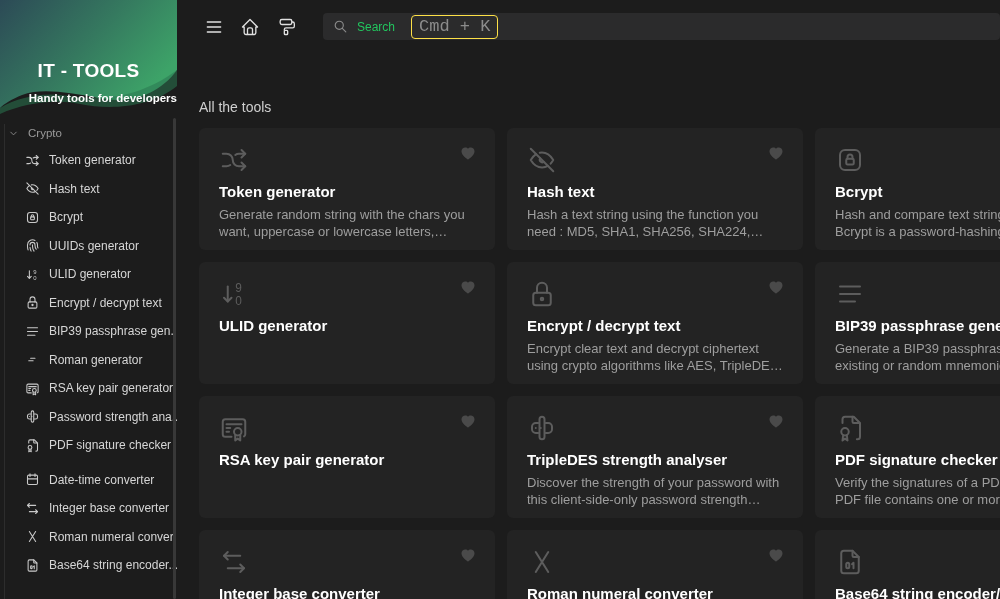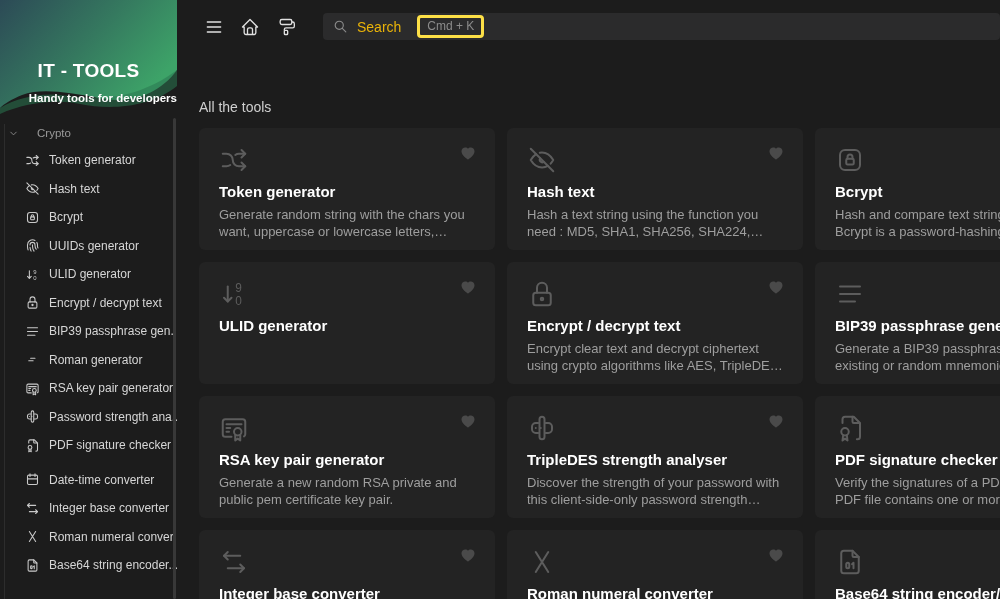--- a/index.html
+++ b/index.html
@@ -8,34 +8,34 @@
 
   
   .sidebar{position:absolute;left:0;top:0;width:177px;height:599px;background:#1c1c1c;}
   .side-header{position:relative;height:115px;overflow:hidden;}
   .side-header svg{position:absolute;inset:0;}
   .side-title{position:relative;text-align:center;padding-top:12px;font-size:19px;font-weight:bold;color:#fff;letter-spacing:.3px;margin-top:48px;}
   .side-sub{position:relative;text-align:right;margin-top:10px;font-size:11.5px;font-weight:600;color:#fff;}
   .indent-guide{position:absolute;left:4px;top:124px;bottom:0;width:1px;background:#2d2d2d;}
   .side-scrollbar{position:absolute;right:1px;top:118px;bottom:0;width:3px;background:#383838;border-radius:2px;}
   .nav{position:relative;padding-top:5px;}
-  .section-header{display:flex;align-items:center;gap:18px;height:26px;padding-left:8px;color:#9a9a9a;font-size:11.5px;cursor:pointer;text-align:center;}
+  .section-header{display:flex;align-items:center;gap:9px;height:26px;padding-left:8px;color:#9a9a9a;font-size:11.5px;cursor:pointer;text-align:center;}
   .section-header .chev{display:flex;color:#8a8a8a;}
   .nav-item{display:flex;align-items:center;gap:9px;height:28.5px;padding-left:25px;color:#d6d6d6;font-size:12px;white-space:nowrap;overflow:hidden;cursor:pointer;}
   .nav-item .nicon{display:flex;color:#c9c9c9;flex:0 0 auto;}
   .section{margin-bottom:6px;}
 
   
   .main{position:absolute;left:177px;top:0;right:0;height:599px;}
   .topbar{display:flex;align-items:center;height:53px;padding-left:26px;gap:14px;}
   .tb-btn{display:flex;align-items:center;justify-content:center;width:22px;height:22px;color:#e0e0e0;cursor:pointer;background:none;border:none;padding:0;}
   .searchbox{flex:1;display:flex;align-items:center;height:27px;margin-left:12px;background:#2b2b2c;border-radius:4px;padding:0 10px;cursor:text;}
   .searchbox .sicon{display:flex;color:#8c8c8c;}
-  .search-ph{margin-left:9px;font-size:14px;color:#eab308;}
-  .kbd{margin-left:16px;font-size:12px;color:#8c8c8c;border:3px solid #fde047;border-radius:4px;padding:1px 7px 2px;}
+  .search-ph{margin-left:9px;font-size:12px;color:#22c55e;}
+  .kbd{margin-left:16px;font-size:17px;color:#8c8c8c;border:1px solid #fde047;border-radius:4px;padding:1px 7px 2px;font-family:Liberation Mono, monospace;}
 
   
   .content{padding-left:22px;}
   .page-heading{margin-top:46px;font-size:14px;color:#cfcfcf;}
   .grid{margin-top:13px;display:grid;grid-template-columns:repeat(3,296px);gap:12px;width:max-content;}
   .card{position:relative;width:296px;height:122px;background:#232323;border-radius:6px;padding:17px 20px;cursor:pointer;}
   .card .cicon{display:flex;color:#5d5d5d;}
   .card .fav{position:absolute;top:16px;right:18px;display:flex;color:#4a4a4a;background:none;border:none;padding:0;cursor:pointer;}
   .card-title{margin-top:8px;font-size:15px;font-weight:600;color:#fff;}
   .card-desc{margin-top:6px;font-size:13px;line-height:17px;color:#9e9e9e;display:-webkit-box;-webkit-line-clamp:2;-webkit-box-orient:vertical;overflow:hidden;}
@@ -360,21 +360,20 @@
                 <path d="M10 19H5a2 2 0 0 1-2-2V7a2 2 0 0 1 2-2h14a2 2 0 0 1 2 2v10a2 2 0 0 1-1 1.7"></path>
                 <path d="M6 9h12M6 12h3M6 15h2"></path>
               </svg>
             </span>
             <button class="fav">
               <svg viewBox="0 0 24 24" width="18" height="18" fill="none" stroke="currentColor" stroke-width="1.7" stroke-linecap="round" stroke-linejoin="round">
                 <path fill="currentColor" stroke="none" d="M12 20.7C10.6 19.8 3.3 14.9 3.3 9.6 3.3 6.7 5.6 4.5 8.4 4.5c1.5 0 2.9.7 3.6 1.9.7-1.2 2.1-1.9 3.6-1.9 2.8 0 5.1 2.2 5.1 5.1 0 5.3-7.3 10.2-8.7 11.1z"></path>
               </svg>
             </button>
             <div class="card-title">RSA key pair generator</div>
-            <div class="card-desc">Generate a new random RSA private and public pem certificate key pair.</div>
           </div>
           <div class="card">
             <span class="cicon">
               <svg viewBox="0 0 24 24" width="30" height="30" fill="none" stroke="currentColor" stroke-width="1.6" stroke-linecap="round" stroke-linejoin="round">
                 <path d="M12 3a2 2 0 0 0-2 2v14a2 2 0 0 0 2 2m0-18a2 2 0 0 1 2 2v14a2 2 0 0 1-2 2"></path>
                 <path d="M9 8H7a3 3 0 0 0-3 3v2a3 3 0 0 0 3 3h2M15 8h2a3 3 0 0 1 3 3v2a3 3 0 0 1-3 3h-2"></path>
                 <path d="M7 12h.01M11 12h.01"></path>
               </svg>
             </span>
             <button class="fav">

